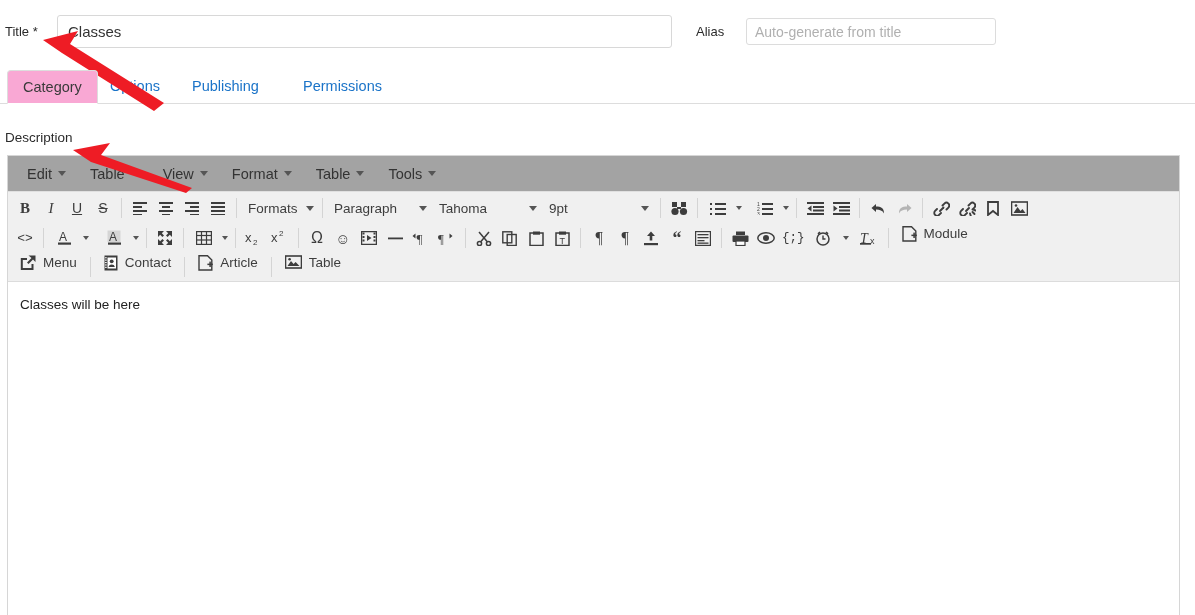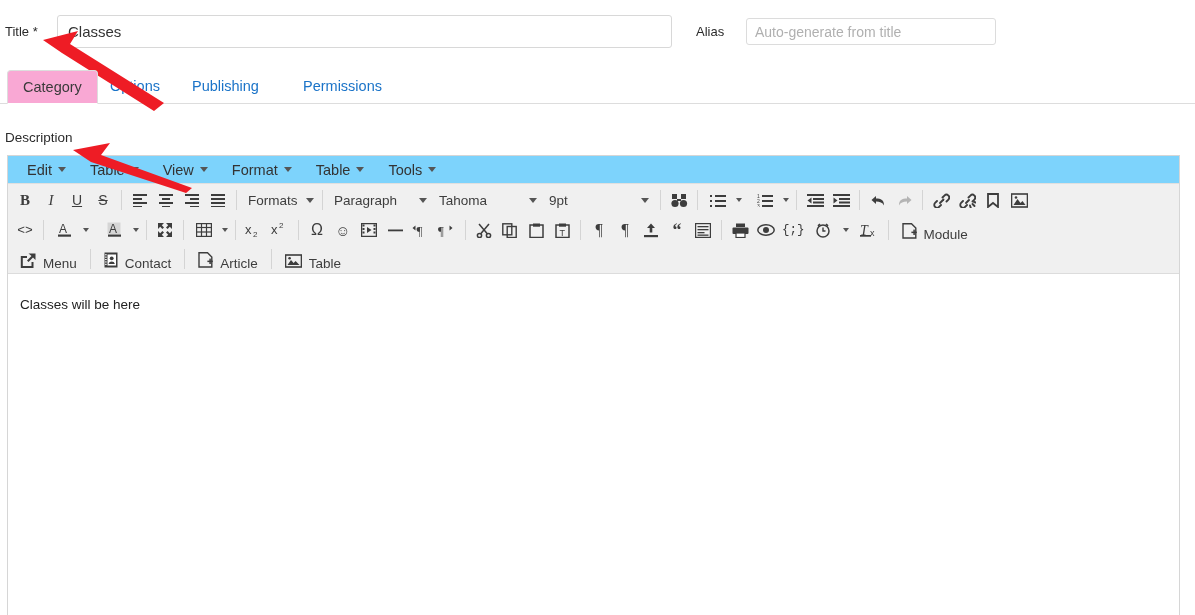--- a/index.html
+++ b/index.html
@@ -42,21 +42,21 @@
 
   
   .lbl-desc{position:absolute;left:5px;top:130px;font-size:13.5px;color:#2b2b2b;}
 
   
   .editor{
     position:absolute;left:7px;top:155px;width:1173px;height:470px;
     border:1px solid #d6d6d6;border-bottom:none;background:#fff;box-sizing:border-box;
   }
   .menubar{
-    height:28px;background:#7dd3fc;border-bottom:1px solid #e0e0e0;
+    height:36px;background:#a3a3a3;border-bottom:1px solid #e0e0e0;
     display:flex;align-items:center;padding-left:8px;box-sizing:border-box;
   }
   .menuitem{
     font-size:14.5px;color:#333;padding:3px 11px;margin-right:2px;
     display:flex;align-items:center;gap:6px;cursor:pointer;border-radius:2px;
   }
   .caret{
     width:0;height:0;border-left:4px solid transparent;border-right:4px solid transparent;
     border-top:5px solid #555;display:inline-block;
   }
@@ -80,21 +80,21 @@
     font-size:13.5px;color:#3d3d3d;cursor:pointer;height:24px;padding:0 6px;
     box-sizing:border-box;white-space:nowrap;
   }
   .sel .caret{margin-left:8px;}
   .caret-sm{
     width:0;height:0;border-left:3.5px solid transparent;border-right:3.5px solid transparent;
     border-top:4.5px solid #555;display:inline-block;
   }
   .btn-dd{display:flex;align-items:center;cursor:pointer;padding:0 2px;height:24px;}
   .btn-txt{
-    display:flex;align-items:flex-end;gap:7px;font-size:13.5px;color:#3d3d3d;
+    display:flex;align-items:flex-start;gap:7px;font-size:13.5px;color:#3d3d3d;
     padding:0 8px;height:24px;cursor:pointer;
   }
   .editarea{
     position:absolute;left:0;right:0;top:127px;bottom:0;background:#fff;padding:14px 12px;
     box-sizing:border-box;font-size:13.5px;color:#222;
   }
   
   .arrow{position:absolute;pointer-events:none;}
 </style>
 </head>

